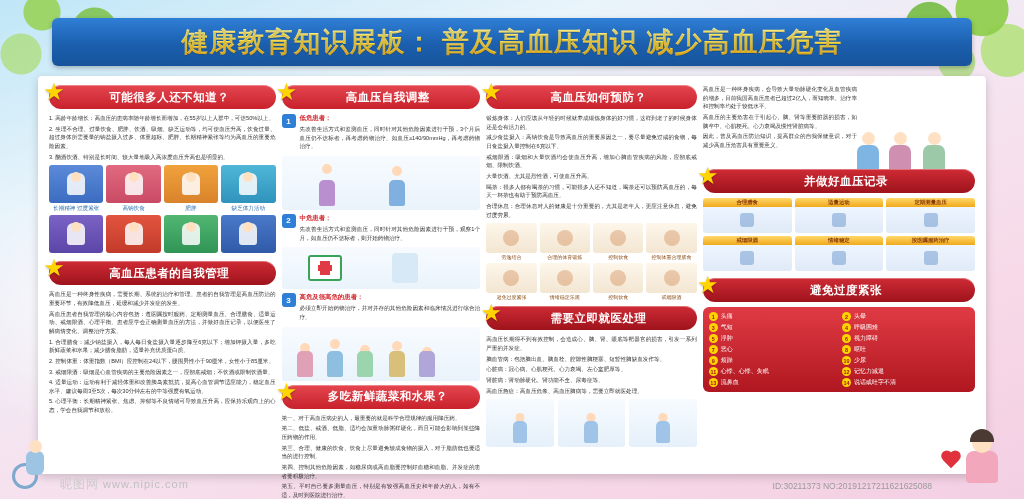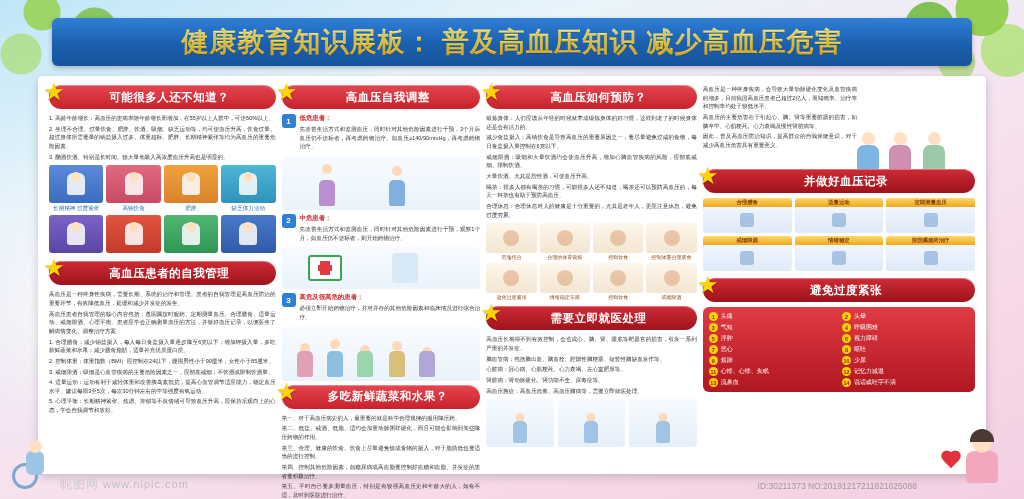--- a/index.html
+++ b/index.html
@@ -142,21 +142,21 @@
   .persons { position:absolute; right:10px; top:8px; width:110px; height:86px; }
   .person { position:absolute; bottom:0; }
   .person .h { width:13px; height:13px; border-radius:50%; background:#ffe0c2; margin:0 auto; }
   .person .b { width:22px; height:34px; border-radius:7px 7px 3px 3px; }
 
   .wm {
     position:absolute; left:60px; bottom:6px; font-size:11px; color:#bfbfbf; letter-spacing:1px;
     font-family:"Liberation Sans", sans-serif;
   }
   .wm .cn { color:#cccccc; font-size:12px; }
-  .idline { position:absolute; right:107px; bottom:8px; font-size:8.5px; color:#9a9a9a; }
+  .idline { position:absolute; right:92px; bottom:8px; font-size:8.5px; color:#9a9a9a; }
   .heart { position:absolute; right:62px; bottom:28px; width:22px; height:20px; }
   .heart:before,.heart:after{content:"";position:absolute;top:0;width:11px;height:17px;background:#e0323c;border-radius:11px 11px 0 0;}
   .heart:before{left:11px;transform:rotate(-45deg);transform-origin:0 100%;}
   .heart:after{left:0;transform:rotate(45deg);transform-origin:100% 100%;}
 
   .nurse { position:absolute; right:16px; bottom:14px; width:48px; height:56px; }
   .nurse .head{position:absolute;left:12px;top:4px;width:20px;height:20px;border-radius:50%;background:#ffe0c2;}
   .nurse .hair{position:absolute;left:10px;top:0px;width:24px;height:13px;border-radius:12px 12px 0 0;background:#4a3a33;}
   .nurse .body{position:absolute;left:6px;top:22px;width:32px;height:32px;border-radius:8px 8px 4px 4px;background:#f2a7bd;}
 

